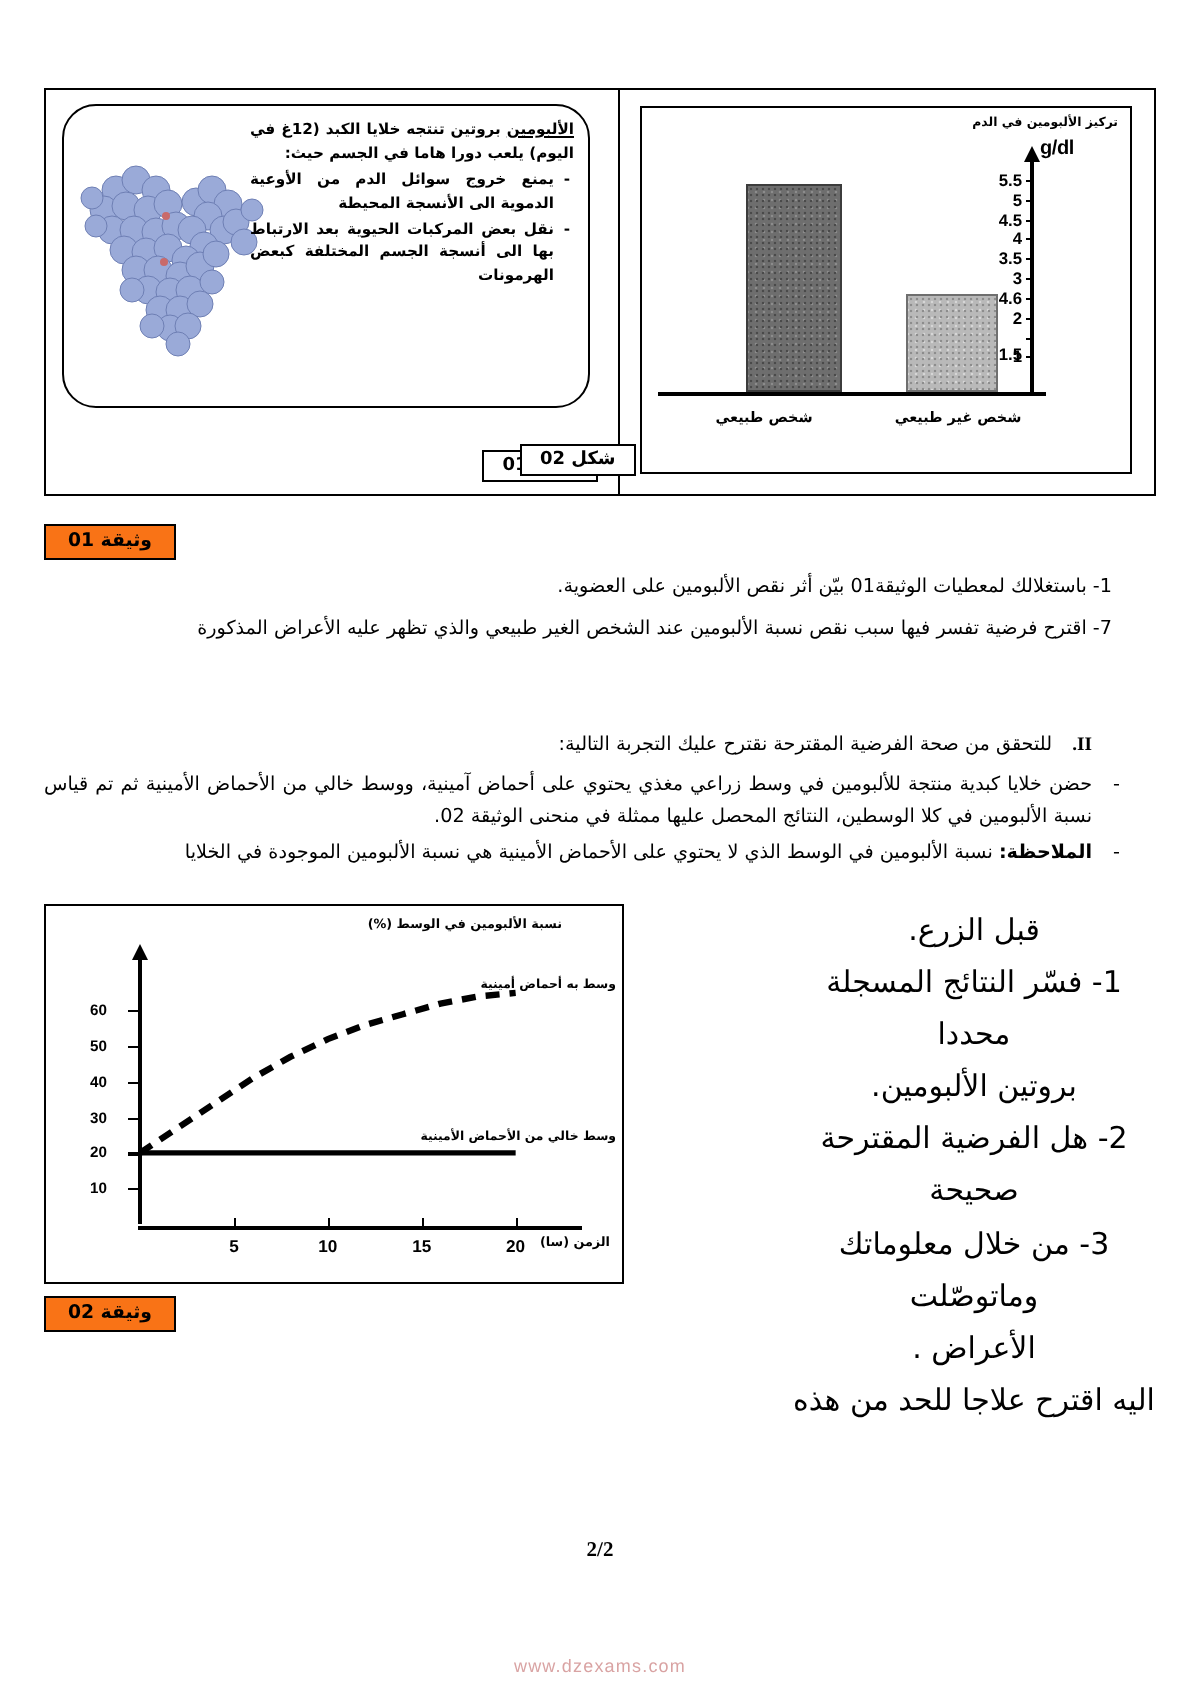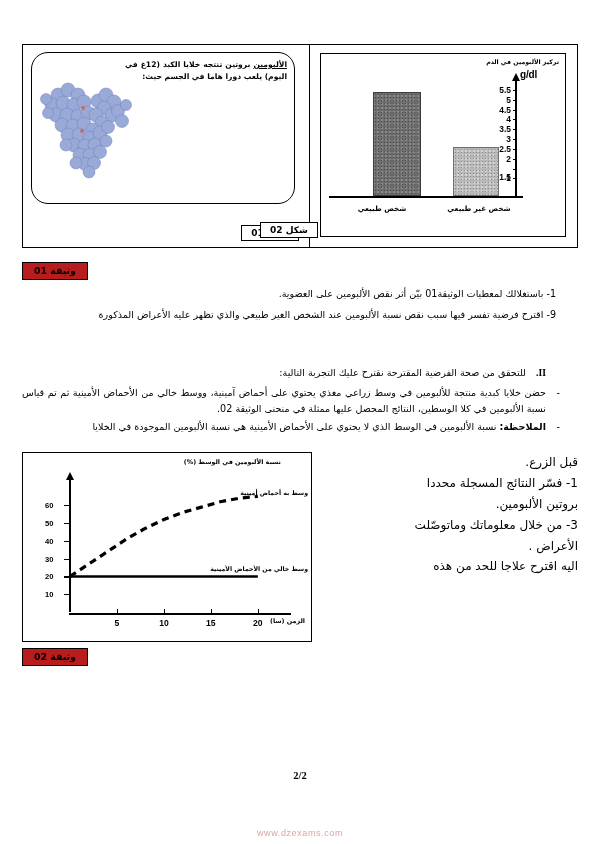--- a/index.html
+++ b/index.html
@@ -206,21 +206,21 @@
     z-index: 5;
   }
 
   
   .doc-label {
     position: absolute;
     border: 1.4px solid #000;
     padding: 1.5px 11px 3px 11px;
     font-size: 9.4px;
     font-weight: 700;
-    background: #b91c1c;
+    background: #f97316;
   }
   #wathiqa01 { left: 22px; top: 262px; }
   #wathiqa02 { left: 22px; top: 648px; }
 
   
   .body-text {
     position: absolute;
     right: 22px;
     width: 556px;
     direction: rtl;
@@ -357,22 +357,23 @@
   }
   #curve-label-with { right: 3px; top: 36px; }
   #curve-label-without { right: 3px; top: 112px; }
 
   #questions-box {
     position: absolute;
     right: 22px;
     top: 452px;
     width: 182px;
     direction: rtl;
-    font-size: 12px;
+    font-size: 15px;
     line-height: 1.74;
+    text-align: center;
   }
   .qz-line { margin-bottom: 0px; }
 
   #page-number {
     position: absolute;
     left: 0; right: 0;
     top: 770px;
     text-align: center;
     font-size: 10.5px;
     font-weight: 700;
@@ -411,21 +412,21 @@
             <div class="bc-tlabel" style="top: 19.6667px;">5</div>
             <div class="bc-tick" style="top: 29.5px;"></div>
             <div class="bc-tlabel" style="top: 29.5px;">4.5</div>
             <div class="bc-tick" style="top: 39.3333px;"></div>
             <div class="bc-tlabel" style="top: 39.3333px;">4</div>
             <div class="bc-tick" style="top: 49.1667px;"></div>
             <div class="bc-tlabel" style="top: 49.1667px;">3.5</div>
             <div class="bc-tick" style="top: 59px;"></div>
             <div class="bc-tlabel" style="top: 59px;">3</div>
             <div class="bc-tick" style="top: 68.8333px;"></div>
-            <div class="bc-tlabel" style="top: 68.8333px;">2.5</div>
+            <div class="bc-tlabel" style="top: 68.8333px;">4.6</div>
             <div class="bc-tick" style="top: 78.6667px;"></div>
             <div class="bc-tlabel" style="top: 78.6667px;">2</div>
             <div class="bc-tick" style="top: 88.5px;"></div>
             <div class="bc-tlabel" style="top: 97px;">1.5</div>
             <div class="bc-tick" style="top: 98.3333px;"></div>
             <div class="bc-tlabel" style="top: 98.3333px;">1</div>
           </div>
         <div id="bc-bars">
             <div class="bc-bar bar-normal" style="left: 38px; width: 46px; height: 102.267px;"></div>
             <div class="bc-bar bar-abnormal" style="left: 118px; width: 44px; height: 47.2px;"></div>
@@ -487,33 +488,37 @@
           <circle cx="88" cy="30" r="5.5"></circle>
             <circle cx="28" cy="70" r="6"></circle>
             <circle cx="68" cy="66" r="6"></circle>
         </g>
         <circle cx="45" cy="33" r="2" fill="#c96a6a"></circle>
         <circle cx="44" cy="56" r="2" fill="#c96a6a"></circle>
       </svg>
 
       <div class="fig01-text">
         <span class="lead">الألبومين</span><span> بروتين تنتجه خلايا الكبد (12غ في اليوم) يلعب دورا هاما في الجسم حيث:</span>
+        <ul class="fig01-list">
+          <li>يمنع خروج سوائل الدم من الأوعية الدموية الى الأنسجة المحيطة</li>
+          <li>نقل بعض المركبات الحيوية بعد الارتباط بها الى أنسجة الجسم المختلفة كبعض الهرمونات</li>
+        </ul>
       </div>
     </div>
     <div class="fig01-badge">شكل 01</div>
   </div>
 </div>
 
 <div class="fig02-badge">شكل 02</div>
 
 <div class="doc-label" id="wathiqa01">وثيقة 01</div>
 
 <div class="body-text" id="q-block-1">
   <div class="q-line">1- باستغلالك لمعطيات الوثيقة01 بيّن أثر نقص الألبومين على العضوية.</div>
-  <div class="q-line">9- اقترح فرضية تفسر فيها سبب نقص نسبة الألبومين عند الشخص الغير طبيعي والذي تظهر عليه الأعراض المذكورة</div>
+  <div class="q-line">7- اقترح فرضية تفسر فيها سبب نقص نسبة الألبومين عند الشخص الغير طبيعي والذي تظهر عليه الأعراض المذكورة</div>
 </div>
 
 <div class="body-text" id="roman-block">
   <div class="roman-row">
     <span class="roman-num">II.</span>
     <span class="roman-text">للتحقق من صحة الفرضية المقترحة نقترح عليك التجربة التالية:</span>
   </div>
 </div>
 
 <div class="body-text" id="dash-block">
@@ -566,19 +571,20 @@
   <div class="curve-label" id="curve-label-with">وسط به أحماض أمينية</div>
   <div class="curve-label" id="curve-label-without">وسط خالي من الأحماض الأمينية</div>
 </div>
 
 <div class="doc-label" id="wathiqa02">وثيقة 02</div>
 
 <div id="questions-box">
   <div class="qz-line">قبل الزرع.</div>
   <div class="qz-line">1- فسّر النتائج المسجلة محددا</div>
   <div class="qz-line">بروتين الألبومين.</div>
+  <div class="qz-line">2- هل الفرضية المقترحة صحيحة</div>
   <div class="qz-line">3- من خلال معلوماتك وماتوصّلت</div>
   <div class="qz-line">الأعراض .</div>
   <div class="qz-line">اليه اقترح علاجا للحد من هذه</div>
 </div>
 
 <div id="page-number">2/2</div>
 <div id="watermark">www.dzexams.com</div>
 
 </body></html>

